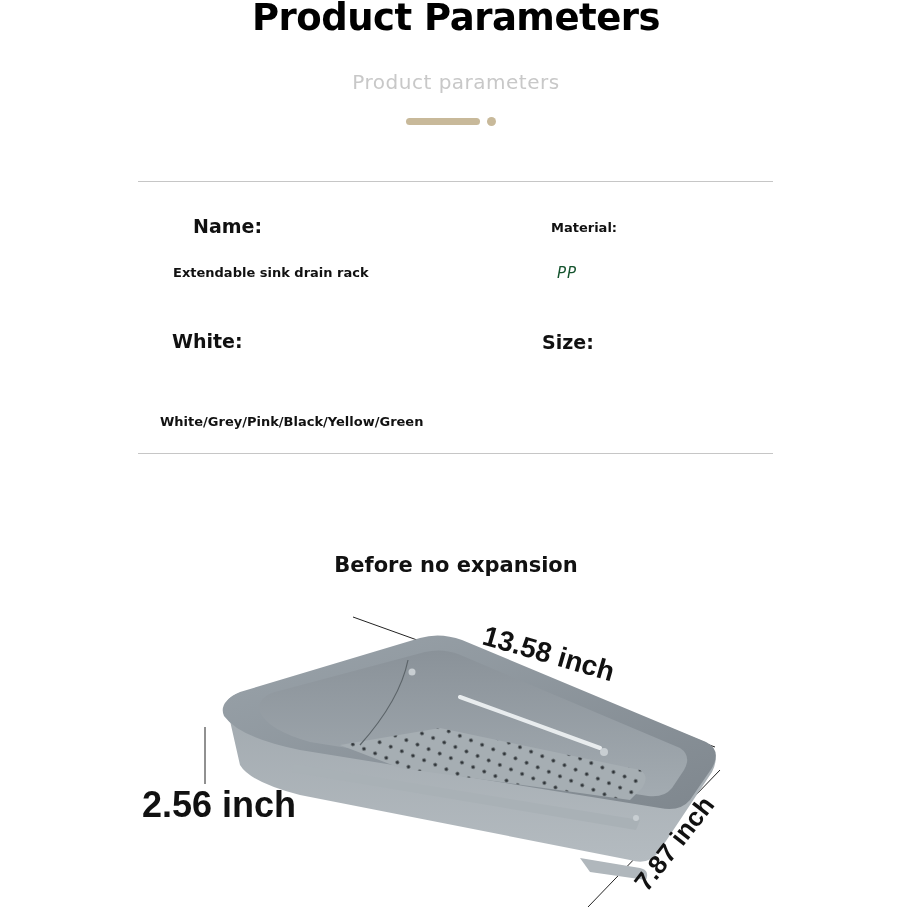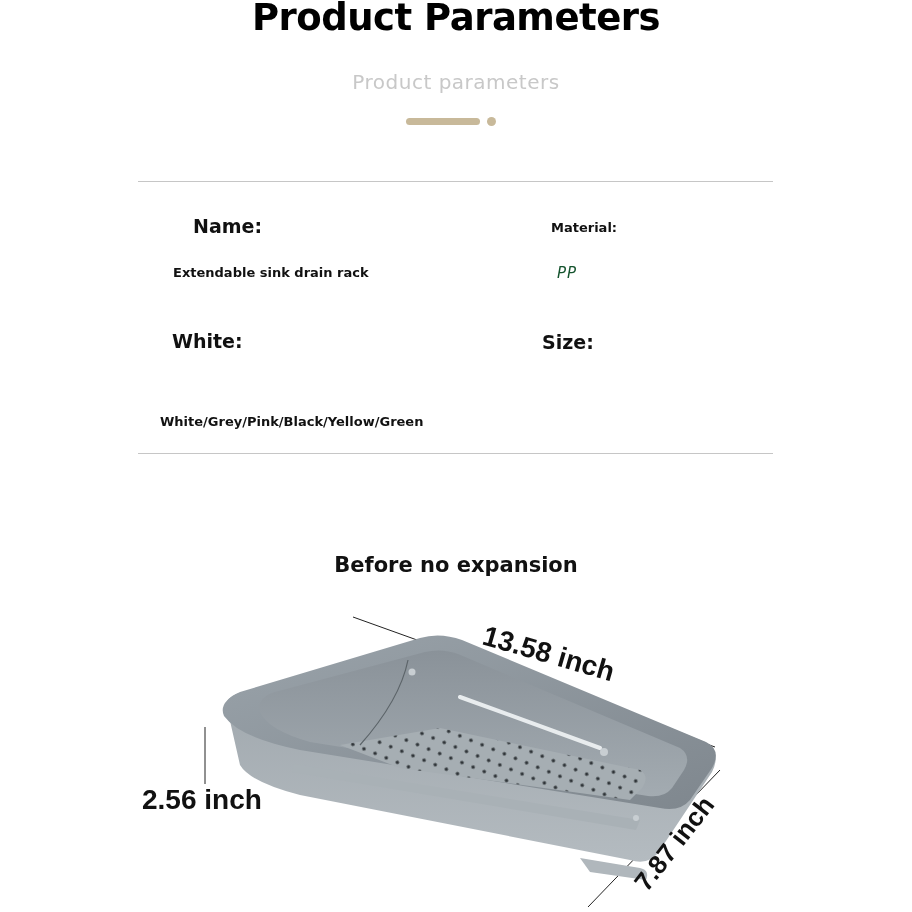--- a/index.html
+++ b/index.html
@@ -53,21 +53,21 @@
     }
 
     .figure { position: absolute; left: 0; top: 580px; width: 912px; height: 332px; }
     .figure svg { position: absolute; left: 0; top: 0; }
 
     .dim-label {
       position: absolute; font-family: "Liberation Sans", sans-serif;
       font-weight: bold; color: #111; white-space: nowrap;
     }
     .dim-length { left: 488px; top: 620px; font-size: 28px; transform: rotate(16deg); transform-origin: left top; }
-    .dim-height { left: 142px; top: 784px; font-size: 28px; }
+    .dim-height { left: 142px; top: 784px; font-size: 36px; }
     .dim-width { left: 628px; top: 878px; font-size: 26px; transform: rotate(-52deg); transform-origin: left top; }
   </style>
 </head>
 <body>
 
 <div class="page">
 
   <div class="title">Product Parameters</div>
   <div class="subtitle">Product parameters</div>
   <div class="deco-bar"></div>

